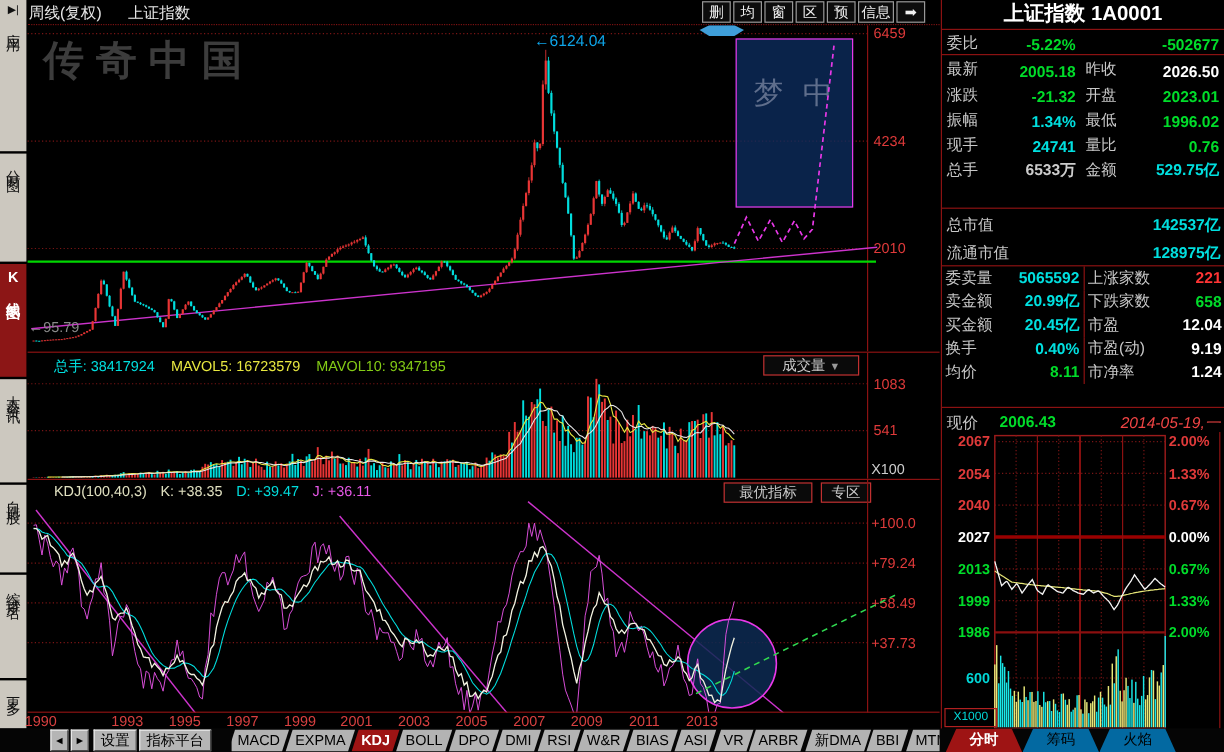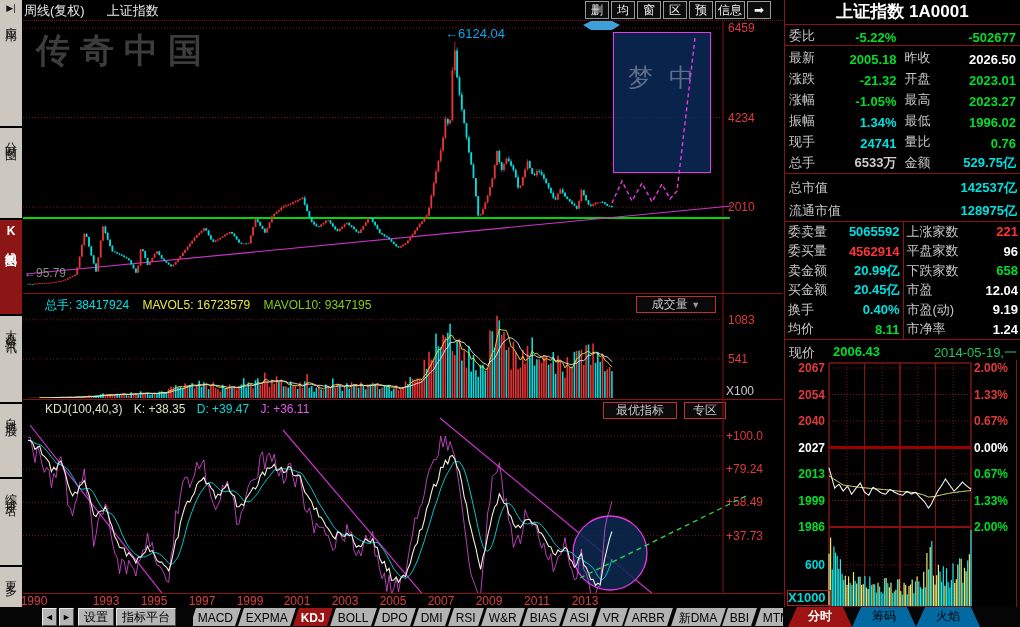--- a/index.html
+++ b/index.html
@@ -64,21 +64,21 @@
   .srow{display:flex;height:19.5px;font-size:13px;align-items:center;}
   .scell{display:flex;flex:1;padding:0 3px;align-items:center;box-sizing:border-box;}
   .scell.rightc{border-left:1px solid #8b1212;height:100%;}
   .scell .lab{color:#c8c8c8;white-space:nowrap;}
   .scell .val{font-weight:bold;flex:1;text-align:right;white-space:nowrap;}
   #price-row{display:flex;height:20px;align-items:flex-start;font-size:13px;padding:0 4px;margin-top:2px;}
   
   .ilab{position:absolute;width:40px;text-align:right;font-size:12px;font-weight:bold;}
   .irlab{position:absolute;width:46px;text-align:left;font-size:12px;font-weight:bold;}
   #x1000-box{position:absolute;left:2px;top:230px;width:42px;height:14px;border:1px solid #b02020;
-             color:#00d8d8;font-size:13px;line-height:14px;font-weight:bold;}
+             color:#00d8d8;font-size:10px;line-height:14px;text-align:center;font-weight:normal;}
 </style>
 </head>
 <body>
 
 <div id="app">
 
   <div id="sidebar">
       <div class="side-item" style="height:126px">
         <span class="side-icon">▶|</span>
         <span class="side-label">应用</span>
@@ -969,26 +969,20 @@
           <span class="lab" style="width:44px;margin-left:8px">昨收</span>
           <span class="val" style="color:#ffffff">2026.50</span>
         </div>
         <div class="qrow">
           <span class="lab" style="width:40px">涨跌</span>
           <span class="val" style="color:#00dd2a">-21.32</span>
           <span class="lab" style="width:44px;margin-left:8px">开盘</span>
           <span class="val" style="color:#00dd2a">2023.01</span>
         </div>
         <div class="qrow">
-          <span class="lab" style="width:40px">涨幅</span>
-          <span class="val" style="color:#00dd2a">-1.05%</span>
-          <span class="lab" style="width:44px;margin-left:8px">最高</span>
-          <span class="val" style="color:#00dd2a">2023.27</span>
-        </div>
-        <div class="qrow">
           <span class="lab" style="width:40px">振幅</span>
           <span class="val" style="color:#00e0e0">1.34%</span>
           <span class="lab" style="width:44px;margin-left:8px">最低</span>
           <span class="val" style="color:#00dd2a">1996.02</span>
         </div>
         <div class="qrow">
           <span class="lab" style="width:40px">现手</span>
           <span class="val" style="color:#00e0e0">24741</span>
           <span class="lab" style="width:44px;margin-left:8px">量比</span>
           <span class="val" style="color:#00dd2a">0.76</span>
@@ -1014,30 +1008,20 @@
     <div class="hline" style="left:0;top:221px;width:236px;"></div>
     <div id="stat-rows" class="abs" style="left:0;top:222px;width:236px;">
         <div class="srow">
           <div class="scell">
             <span class="lab">委卖量</span>
             <span class="val" style="color:#00e0e0">5065592</span>
           </div>
           <div class="scell rightc">
             <span class="lab">上涨家数</span>
             <span class="val" style="color:#ff3434">221</span>
-          </div>
-        </div>
-        <div class="srow">
-          <div class="scell">
-            <span class="lab">委买量</span>
-            <span class="val" style="color:#ff3434">4562914</span>
-          </div>
-          <div class="scell rightc">
-            <span class="lab">平盘家数</span>
-            <span class="val" style="color:#ffffff">96</span>
           </div>
         </div>
         <div class="srow">
           <div class="scell">
             <span class="lab">卖金额</span>
             <span class="val" style="color:#00e0e0">20.99亿</span>
           </div>
           <div class="scell rightc">
             <span class="lab">下跌家数</span>
             <span class="val" style="color:#00dd2a">658</span>
@@ -1071,21 +1055,21 @@
           <div class="scell rightc">
             <span class="lab">市净率</span>
             <span class="val" style="color:#ffffff">1.24</span>
           </div>
         </div>
       </div>
     <div class="hline" style="left:0;top:339px;width:236px;"></div>
     <div id="price-row" class="abs" style="left:0;top:342px;width:228px;">
       <span class="lab" style="width:44px;color:#c8c8c8;">现价</span>
       <span style="flex:1;color:#00dd2a;font-weight:bold;">2006.43</span>
-      <span style="color:#22c55e;">2014-05-19,一</span>
+      <span style="color:#ef4444;font-style:italic;">2014-05-19,一</span>
     </div>
 
     <div class="abs" style="left:0;top:360px;width:236px;height:247px;">
       <svg id="svg-intra" style="left:0;top:0;" width="236" height="248">
           <rect x="44" y="3" width="142" height="244" fill="none" stroke="#9b1b1b" stroke-width="1.2"></rect>
           <line x1="44" y1="8" x2="186" y2="8" class="grid"></line>
           <line x1="44" y1="34.5" x2="186" y2="34.5" class="grid"></line>
           <line x1="44" y1="61" x2="186" y2="61" class="grid"></line>
           <line x1="44" y1="114" x2="186" y2="114" class="grid"></line>
           <line x1="44" y1="140.5" x2="186" y2="140.5" class="grid"></line>

